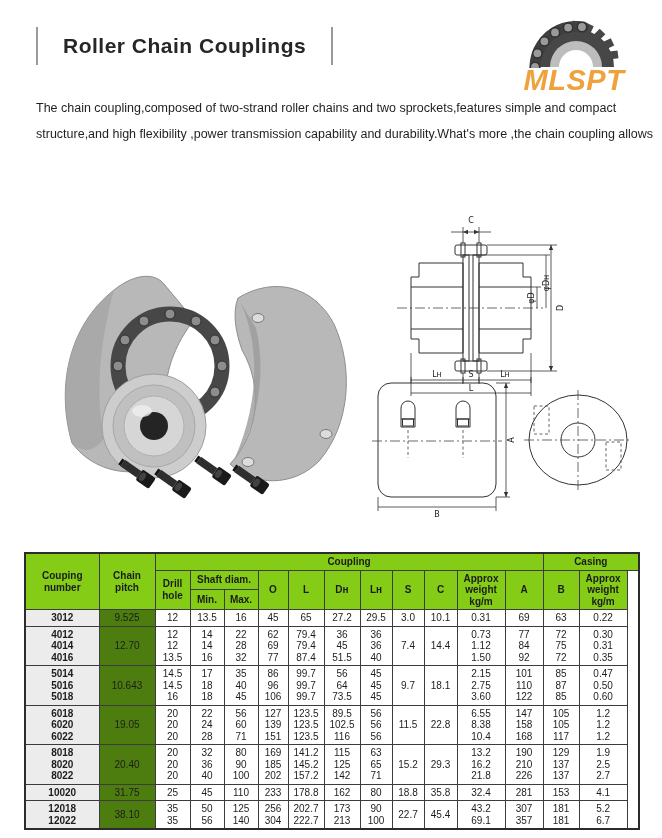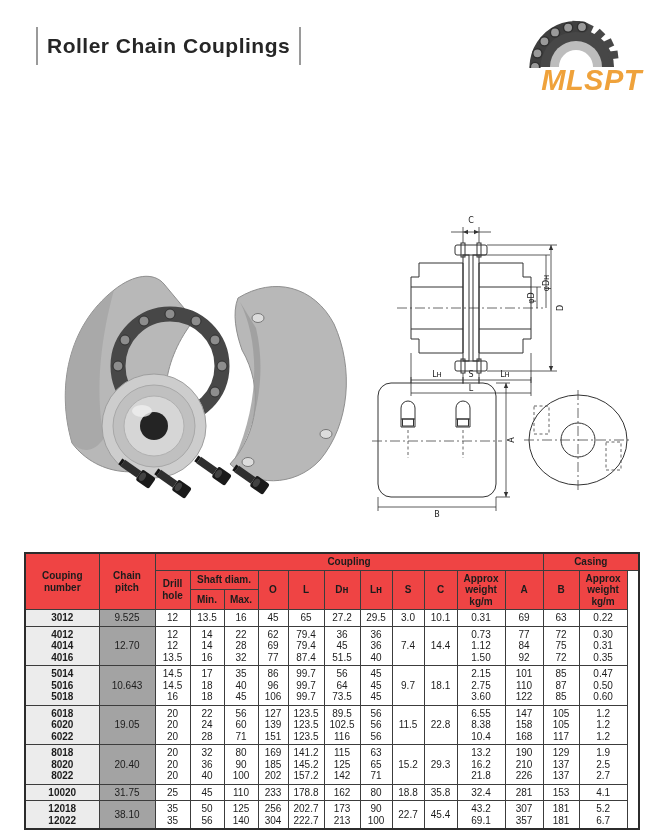--- a/index.html
+++ b/index.html
@@ -2,21 +2,21 @@
 <html><head>
 <meta charset="utf-8">
 <style>
   html,body{margin:0;padding:0;background:#ffffff;}
   .page{position:relative;width:662px;height:838px;background:#fff;overflow:hidden;
         font-family:"Liberation Sans","DejaVu Sans",sans-serif;color:#222;}
 
   
   .title-block{position:absolute;left:36px;top:26px;display:flex;align-items:center;gap:9px;height:40px;}
   .vrule{width:2px;height:38px;background:#9a9a9a;}
-  .page-title{font-size:21px;font-weight:bold;color:#262626;letter-spacing:.5px;margin:0;white-space:nowrap;}
+  .page-title{font-size:21px;font-weight:bold;color:#262626;letter-spacing:.5px;margin:16px;white-space:nowrap;}
 
   .logo{position:absolute;right:20px;top:12px;width:136px;text-align:center;}
   .logo svg{display:block;margin:0 auto;}
   .logo-text{font-size:29px;font-weight:bold;font-style:italic;letter-spacing:.5px;margin-top:-4px;}
 
   
   .desc{position:absolute;left:36px;top:95px;width:600px;font-size:12.5px;line-height:26px;color:#1f1f1f;}
   .desc div{white-space:nowrap;}
 
   
@@ -26,24 +26,24 @@
   .hdash{stroke:#555;stroke-width:.9;fill:none;stroke-dasharray:3 2.5;}
   .dim{stroke:#333;stroke-width:.8;fill:none;}
   .dimtxt{font-size:8px;fill:#222;font-family:"DejaVu Sans",sans-serif;}
 
   
   table.spec{position:absolute;left:24px;top:552px;width:616px;border-collapse:collapse;
              table-layout:fixed;font-size:10px;line-height:11.5px;}
   table.spec th,table.spec td{border:1px solid #3c3c3c;text-align:center;vertical-align:middle;
              white-space:pre-line;padding:2px 1px;}
   table.spec{border:2px solid #2c2c2c;}
-  table.spec th{background:#ef4444;font-weight:bold;color:#1c1c1c;}
+  table.spec th{background:#84cc16;font-weight:bold;color:#1c1c1c;}
   table.spec td{background:#ffffff;color:#1c1c1c;}
   table.spec td.col-model{background:#ececec;font-weight:bold;margin-top:39px;}
-  table.spec td.col-pitch{background:#a3a3a3;}
+  table.spec td.col-pitch{background:#4d7c0f;}
 </style>
 </head>
 <body>
 
 <div class="page">
 
   <div class="title-block">
     <span class="vrule"></span>
     <h1 class="page-title">Roller Chain Couplings</h1>
     <span class="vrule"></span>
@@ -68,24 +68,26 @@
       <g fill="#9a9a9a" stroke="#2f2f2f" stroke-width="1.4">
         <circle cx="15" cy="68" r="4.6"></circle>
         <circle cx="13" cy="55" r="4.6"></circle>
         <circle cx="15.4" cy="41.3" r="4.6"></circle>
         <circle cx="22.4" cy="29.3" r="4.6"></circle>
         <circle cx="33" cy="20.4" r="4.6"></circle>
         <circle cx="46.1" cy="15.6" r="4.6"></circle>
         <circle cx="60" cy="15" r="4.6"></circle>
       </g>
     </svg>
-    <div class="logo-text" style="color: rgb(239, 162, 59); text-align: right;">MLSPT</div>
+    <div class="logo-text" style="color: rgb(239, 162, 59);">MLSPT</div>
   </div>
 
   <div class="desc">
+    <div>The chain coupling,composed of two-strand roller chains and two sprockets,features simple and compact</div>
+    <div>structure,and high flexibility ,power transmission capability and durability.What's more ,the chain coupling allows</div>
   </div>
 
   <svg class="fig" style="left:42px;top:238px;" width="315" height="285" viewBox="0 0 315 285">
     <defs>
       <g id="bolt">
         <rect x="0" y="3" width="3" height="7" fill="#151515"></rect>
         <rect x="3" y="2.5" width="20" height="8" fill="#2e2e2e"></rect>
         <rect x="23" y="0" width="16" height="13" rx="2.5" fill="#1a1a1a"></rect>
         <ellipse cx="27" cy="6.5" rx="3" ry="4.5" fill="#424242"></ellipse>
       </g>

